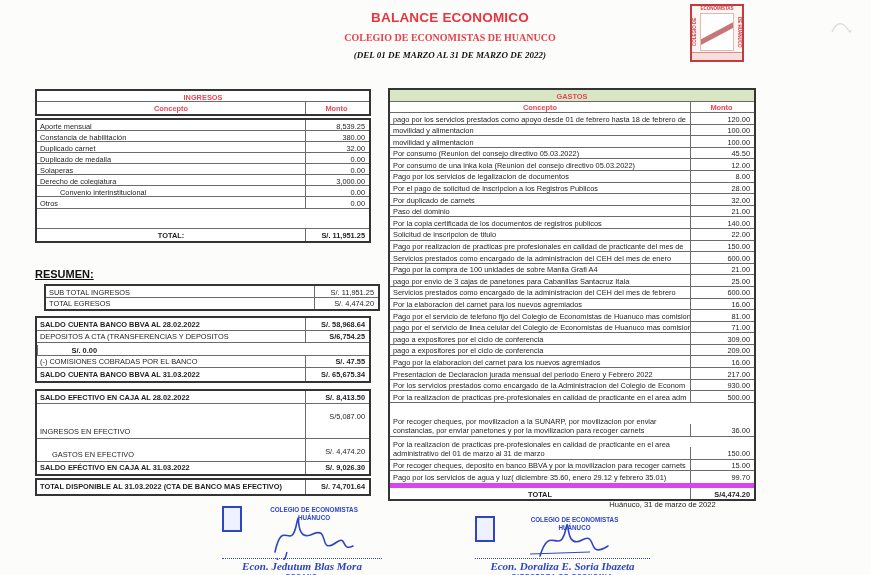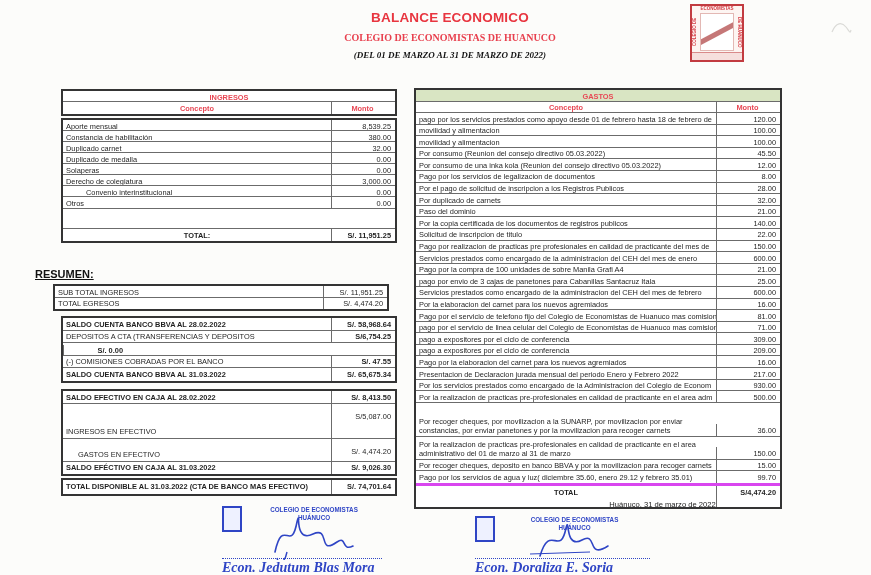--- a/index.html
+++ b/index.html
@@ -21,21 +21,21 @@
         writing-mode:vertical-rl;text-align:center;line-height:6px;}
   .logo-side.lft{transform:rotate(180deg);}
   .logo-center{flex:1;margin:1px;background:
         repeating-linear-gradient(0deg,#fff,#fff 3px,#d8d8d8 3.5px),
         repeating-linear-gradient(90deg,rgba(255,255,255,0),rgba(255,255,255,0) 3px,rgba(190,190,190,.6) 3.5px);
         position:relative;overflow:hidden;border:1px solid #e3b8b4;}
   .logo-ruler{position:absolute;left:-4px;top:16px;width:44px;height:5px;background:#b24a4a;
         transform:rotate(-28deg);opacity:.75;}
   .logo-bottom{height:7px;background:#f6dfdd;border-top:1px solid #d98a8a;}
   
-  .block{position:absolute;box-sizing:border-box;border:2px solid #343434;background:#fff;margin-left:26px;}
+  .block{position:absolute;box-sizing:border-box;border:2px solid #343434;background:#fff;}
   .row{display:flex;box-sizing:border-box;border-bottom:1px solid #6b6b6b;height:11.6px;
        font-size:7.4px;line-height:9px;}
   .host .row:last-child{border-bottom:none;}
   .row.last{border-bottom:none;}
   .cell-l{flex:1;padding:1.5px 3px 0 3px;overflow:hidden;white-space:nowrap;}
   .cell-r{width:64px;box-sizing:border-box;border-left:1px solid #6b6b6b;text-align:right;
           padding:1.5px 4px 0 2px;overflow:hidden;white-space:nowrap;}
   .row.hdr{justify-content:center;color:#e84855;font-weight:bold;}
   .row.hdr .cell-l,.row.hdr .cell-r{text-align:center;}
   .row.green{background:#d9e5c3;}
@@ -51,22 +51,22 @@
   .resumen-title{position:absolute;left:35px;top:268px;font-size:11px;font-weight:bold;
         text-decoration:underline;color:#111;}
   
   .doc-date{position:absolute;left:565px;top:500px;width:195px;text-align:center;font-size:7.6px;color:#222;}
   .sig{position:absolute;color:#2f45c5;}
   .sig-stamp{display:flex;align-items:flex-start;}
   .sig-logo{width:20px;height:26px;border:2px solid #2f45c5;box-sizing:border-box;margin-right:4px;
         background:repeating-linear-gradient(0deg,#eef1ff,#eef1ff 2px,#8fa0e8 2.5px);}
   .sig-org{font-size:6.3px;font-weight:bold;text-align:center;line-height:8px;flex:1;}
   .sig-scribble{position:absolute;pointer-events:none;}
-  .sig-name{font-size:14px;font-weight:bold;font-style:italic;font-family:"Liberation Serif",serif;
-        border-top:1.5px dotted #2f45c5;padding-top:1px;text-align:left;}
+  .sig-name{font-size:11px;font-weight:bold;font-style:italic;font-family:"Liberation Serif",serif;
+        border-top:1.5px dotted #2f45c5;padding-top:1px;text-align:center;}
   .sig-role{font-size:6px;font-weight:bold;text-align:center;letter-spacing:1px;margin-top:1px;}
   .artifact{position:absolute;left:830px;top:18px;width:22px;height:18px;opacity:.5;}
 </style>
 </head>
 <body>
 
 <div class="page">
 
   <div class="doc-header">
     <div class="doc-title">BALANCE ECONOMICO</div>
@@ -145,21 +145,21 @@
       </div>
     <div class="spacer-row" style="border-top:1px solid #6b6b6b;"></div>
     <div class="row b center-lab last" style="height:12px;">
       <div class="cell-l">TOTAL:</div>
       <div class="cell-r">S/. 11,951.25</div>
     </div>
   </div>
 
   <div class="resumen-title">RESUMEN:</div>
 
-  <div class="block" style="left:27px;top:284px;width:336px;">
+  <div class="block" style="left:44px;top:284px;width:336px;">
     <div class="host">
 
         <div class="row" style="height:11.5px;">
           <div class="cell-l">SUB TOTAL INGRESOS</div>
           <div class="cell-r">S/. 11,951.25</div>
         </div>
 
         <div class="row" style="height:11.5px;">
           <div class="cell-l">TOTAL EGRESOS</div>
           <div class="cell-r">S/. 4,474.20</div>
@@ -377,21 +377,21 @@
         <div class="row">
           <div class="cell-l">Por recoger cheques, deposito en banco BBVA y por la movilizacion para recoger carnets</div>
           <div class="cell-r">15.00</div>
         </div>
 
         <div class="row">
           <div class="cell-l">Pago por los servicios de agua y luz( diciembre 35.60, enero 29.12 y febrero 35.01)</div>
           <div class="cell-r">99.70</div>
         </div>
       </div>
-    <div class="row b center-lab last" style="height:24px;border-top:3px solid #d946ef;">
+    <div class="row b center-lab last" style="height:16px;border-top:5px solid #d946ef;">
       <div class="cell-l">TOTAL</div>
       <div class="cell-r">S/4,474.20</div>
     </div>
   </div>
 
   <div class="doc-date">Huánuco, 31 de marzo de 2022</div>
 
   <div class="sig" style="left:222px;top:506px;width:160px;">
     <div class="sig-stamp">
       <div class="sig-logo"></div>

